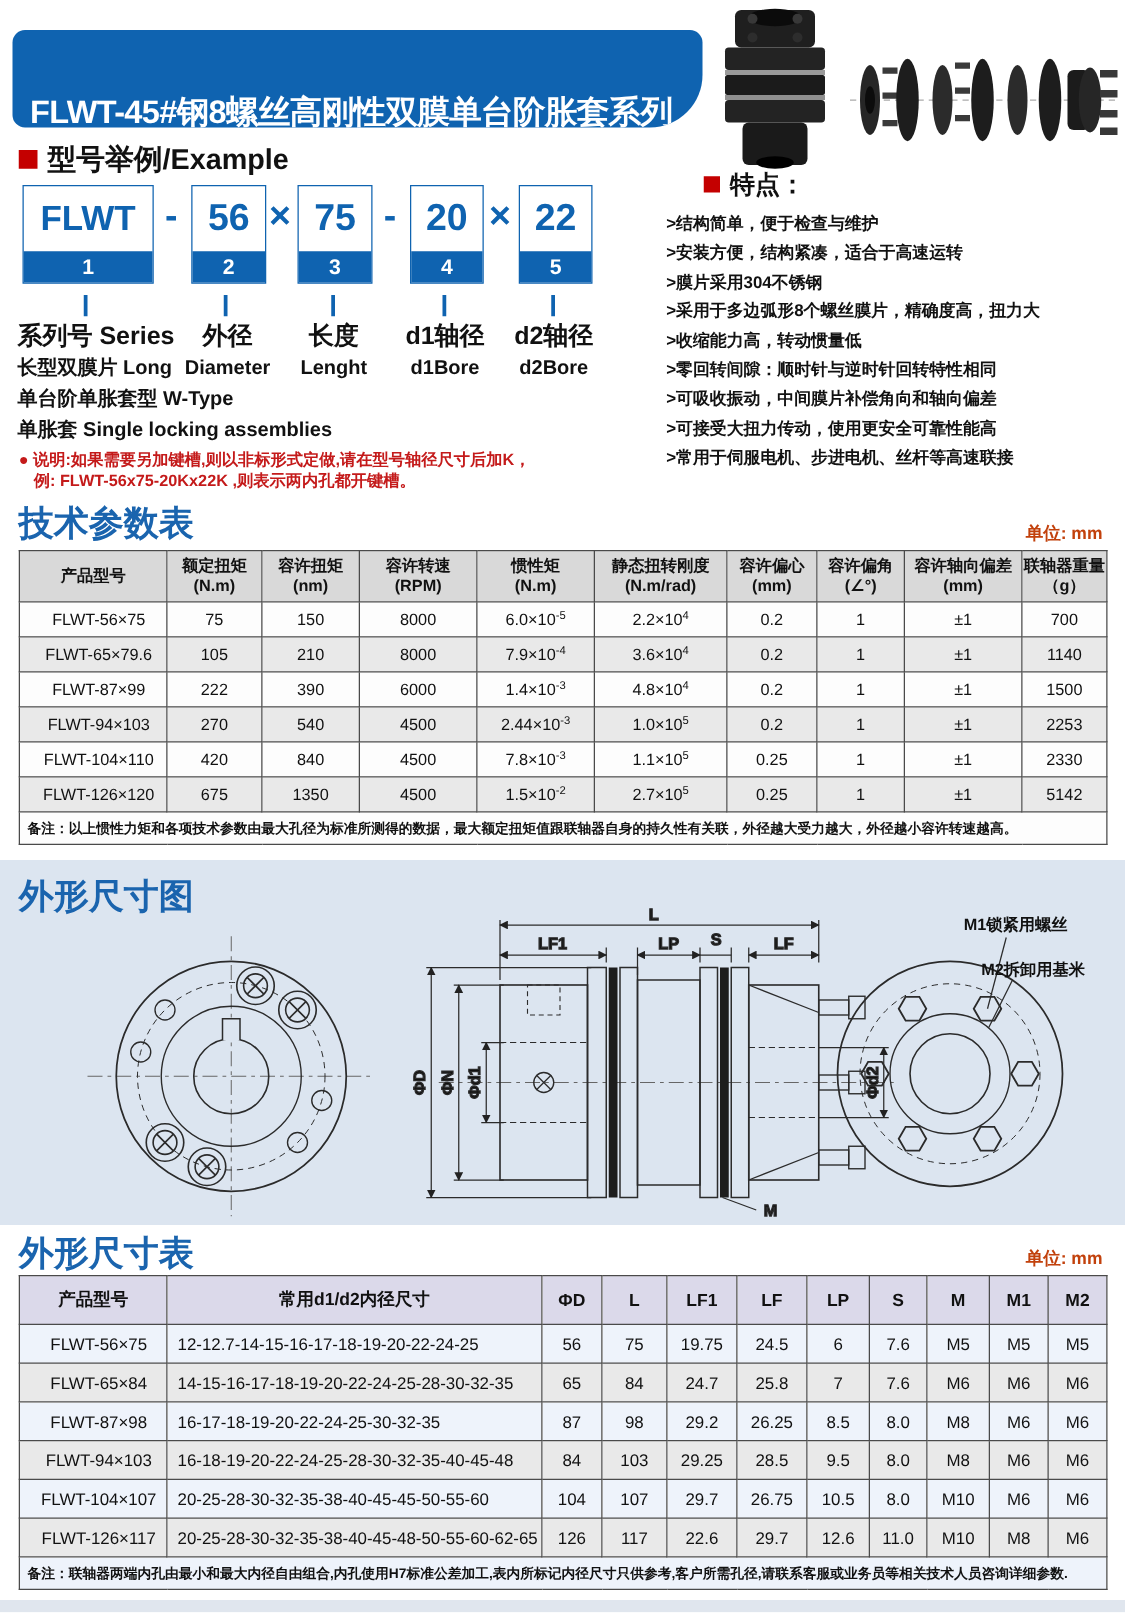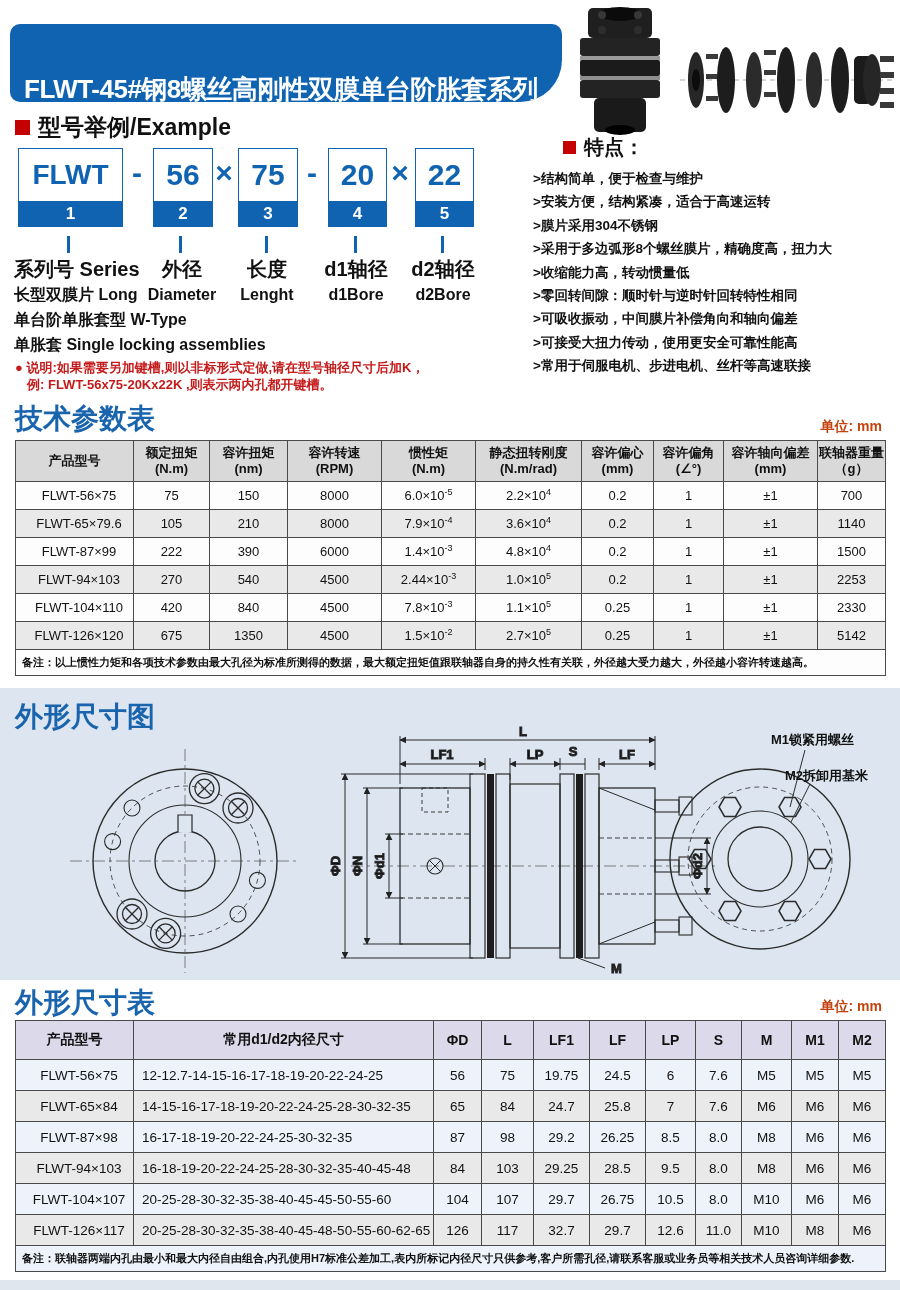--- a/index.html
+++ b/index.html
@@ -554,21 +554,21 @@
         <td>8.0</td>
         <td>M10</td>
         <td>M6</td>
         <td>M6</td>
       </tr>
       <tr>
         <td class="m">FLWT-126×117</td>
         <td class="b">20-25-28-30-32-35-38-40-45-48-50-55-60-62-65</td>
         <td>126</td>
         <td>117</td>
-        <td>32.7</td>
+        <td>22.6</td>
         <td>29.7</td>
         <td>12.6</td>
         <td>11.0</td>
         <td>M10</td>
         <td>M8</td>
         <td>M6</td>
       </tr>
       <tr class="note">
         <td colspan="11">备注：联轴器两端内孔由最小和最大内径自由组合,内孔使用H7标准公差加工,表内所标记内径尺寸只供参考,客户所需孔径,请联系客服或业务员等相关技术人员咨询详细参数.</td>
       </tr>

